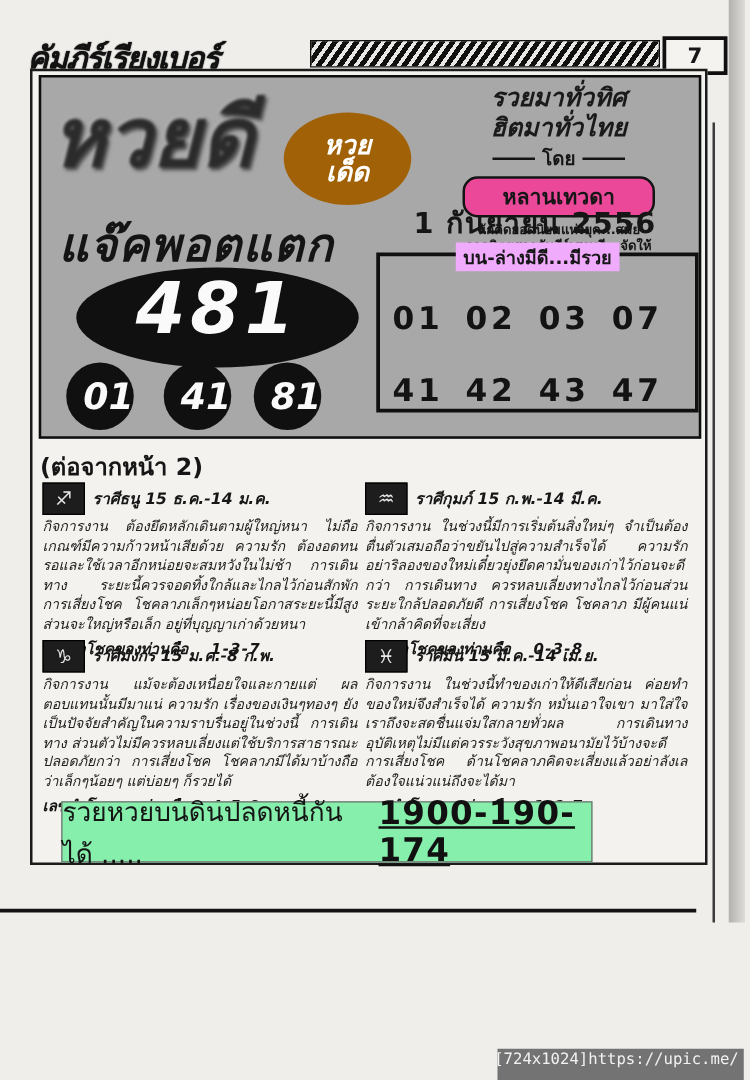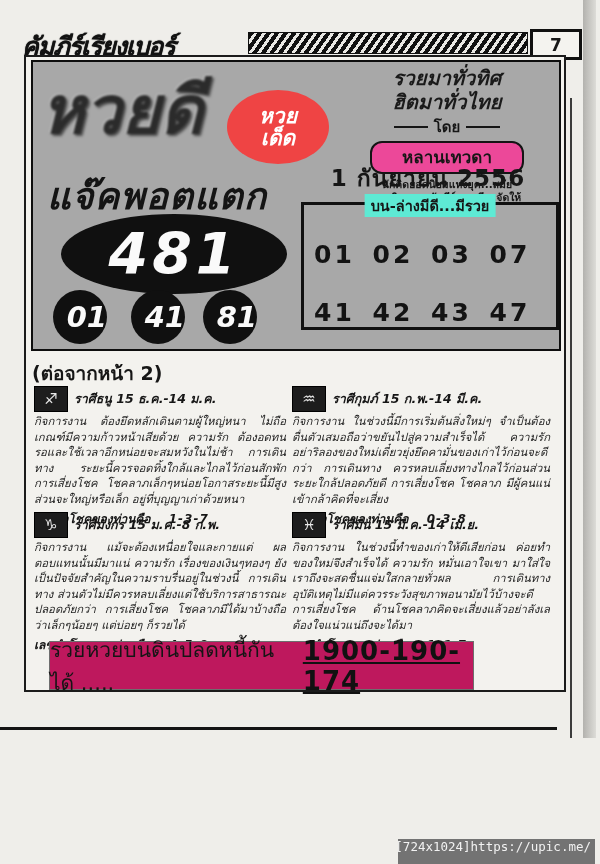--- a/index.html
+++ b/index.html
@@ -18,60 +18,60 @@
     border:1px solid #101010;}
   .pagebox{left:530px;top:29px;width:46px;height:25px;border:3px solid #101010;background:#f4f3ef;
     display:flex;align-items:center;justify-content:center;font-size:17px;font-weight:bold;}
   
   .outer-frame{left:24px;top:55px;width:542px;height:637px;border:2px solid #1b1b1b;background:#f3f2ee;box-sizing:border-box;}
   
   .adbox{left:31px;top:60px;width:530px;height:291px;border:2px solid #0e0e0e;background:#a8a8a8;box-sizing:border-box;overflow:hidden;}
   .headline{left:8px;top:6px;width:230px;font-size:66px;line-height:86px;font-weight:bold;font-style:italic;
     color:#2b2b2b;filter:blur(1.1px);
     text-shadow:2px 2px 2px rgba(0,0,0,.55),-1px -1px 1px rgba(255,255,255,.35);}
-  .oval-badge{left:194px;top:28px;width:102px;height:74px;background:#ef4444;border-radius:50%;
+  .oval-badge{left:194px;top:28px;width:102px;height:74px;background:#a16207;border-radius:50%;
     display:flex;flex-direction:column;align-items:center;justify-content:center;}
   .oval-badge .l1{color:#fff;font-weight:bold;font-style:italic;font-size:21px;line-height:22px;}
   .oval-badge .l2{color:#fff;font-weight:bold;font-style:italic;font-size:21px;line-height:22px;}
   .slogan{left:306px;top:4px;width:216px;text-align:center;}
   .slogan .s1,.slogan .s2{font-size:20px;font-weight:bold;font-style:italic;color:#1a1a1a;line-height:24px;}
   .byrow{display:flex;align-items:center;justify-content:center;gap:6px;margin-top:1px;}
   .byrow .rule{flex:0 0 34px;height:2px;background:#151515;}
   .byrow .by{font-size:15px;font-weight:bold;text-align:right;}
   .author-pill{margin:2px auto 0;width:150px;border:2px solid #141414;border-radius:12px;background:#ec4899;
     font-size:17px;font-weight:bold;padding:0 0 2px;}
   .taglines{margin-top:4px;font-size:10.5px;font-weight:bold;line-height:13px;color:#161616;}
   .jackpot-label{left:14px;top:104px;font-size:37px;font-weight:bold;font-style:italic;color:#141414;letter-spacing:1px;}
   .jackpot-oval{left:28px;top:152px;width:226px;height:80px;background:#101010;border-radius:50%;
-    display:flex;align-items:center;justify-content:center;}
+    display:flex;align-items:flex-start;justify-content:center;}
   .jackpot-oval span{color:#fafafa;font-size:57px;font-weight:bold;font-style:italic;letter-spacing:4px;}
   .pair-circle{width:54px;height:54px;background:#101010;border-radius:50%;
     display:flex;align-items:center;justify-content:flex-end;position:absolute;top:228px;}
   .pair-circle span{color:#fafafa;font-size:29px;font-weight:bold;font-style:italic;}
   .pc0{left:20px;} .pc1{left:98px;} .pc2{left:170px;}
   .draw-date{left:262px;top:98px;width:266px;text-align:center;font-size:23px;font-weight:bold;letter-spacing:1px;}
   .numbox{left:268px;top:140px;width:258px;height:128px;border:3px solid #101010;box-sizing:border-box;}
   .numbox-label{position:absolute;top:-11px;left:50%;transform:translateX(-50%);
-    background:#5eead4;padding:0 6px;font-size:14.5px;font-weight:bold;white-space:nowrap;}
+    background:#f0abfc;padding:0 6px;font-size:14.5px;font-weight:bold;white-space:nowrap;}
   .numrows{padding:6px 0 0 10px;}
   .numrow{font-size:25px;font-weight:bold;letter-spacing:3px;word-spacing:6px;line-height:29px;color:#131313;margin-top:29px;}
   
   .continued{left:32px;top:358px;font-size:19px;font-weight:bold;}
   .horo{position:absolute;width:252px;}
   .h0{left:34px;top:386px;} .h1{left:292px;top:386px;width:258px;}
   .h2{left:34px;top:512px;} .h3{left:292px;top:512px;width:258px;}
   .horo-head{display:flex;align-items:center;gap:6px;}
   .zicon{width:32px;height:24px;background:#1d1d1d;border:1px solid #000;color:#e8e8e8;
     display:flex;align-items:center;justify-content:center;font-size:15px;flex:0 0 auto;}
   .sign{font-size:12.5px;font-weight:bold;font-style:italic;}
   .horo-body{margin-top:2px;font-size:11.3px;font-style:italic;line-height:15.5px;text-align:justify;color:#1e1e1e;}
   .lucky{margin-top:2px;font-size:12px;font-weight:bold;font-style:italic;}
   .lucky .nums{margin-left:14px;letter-spacing:1px;}
   
-  .banner{left:49px;top:641px;width:423px;height:47px;background:#be185d;border:1px solid #6e6e6e;
+  .banner{left:49px;top:641px;width:423px;height:47px;background:#86efac;border:1px solid #6e6e6e;
     display:flex;align-items:center;justify-content:center;gap:24px;}
   .banner .btxt{font-size:21px;color:#151515;}
   .banner .bphone{font-size:26px;font-weight:bold;color:#111;letter-spacing:1px;text-decoration:underline;}
   
   .edge-band{left:583px;top:0;width:13px;height:738px;background:linear-gradient(to right,#b3b2ae,#dddcd8);}
   .edge-line{left:570px;top:98px;width:2px;height:640px;background:#3c3c3c;}
   .fold-line{left:0;top:727px;width:557px;height:3px;background:#141414;}
   .url-strip{left:398px;top:839px;width:197px;height:25px;background:#737373;
     display:flex;justify-content:flex-end;padding-right:4px;box-sizing:border-box;}
   .url-strip span{color:#f2f2f2;font-size:12.5px;font-family:"DejaVu Sans Mono","Liberation Mono",monospace;}

